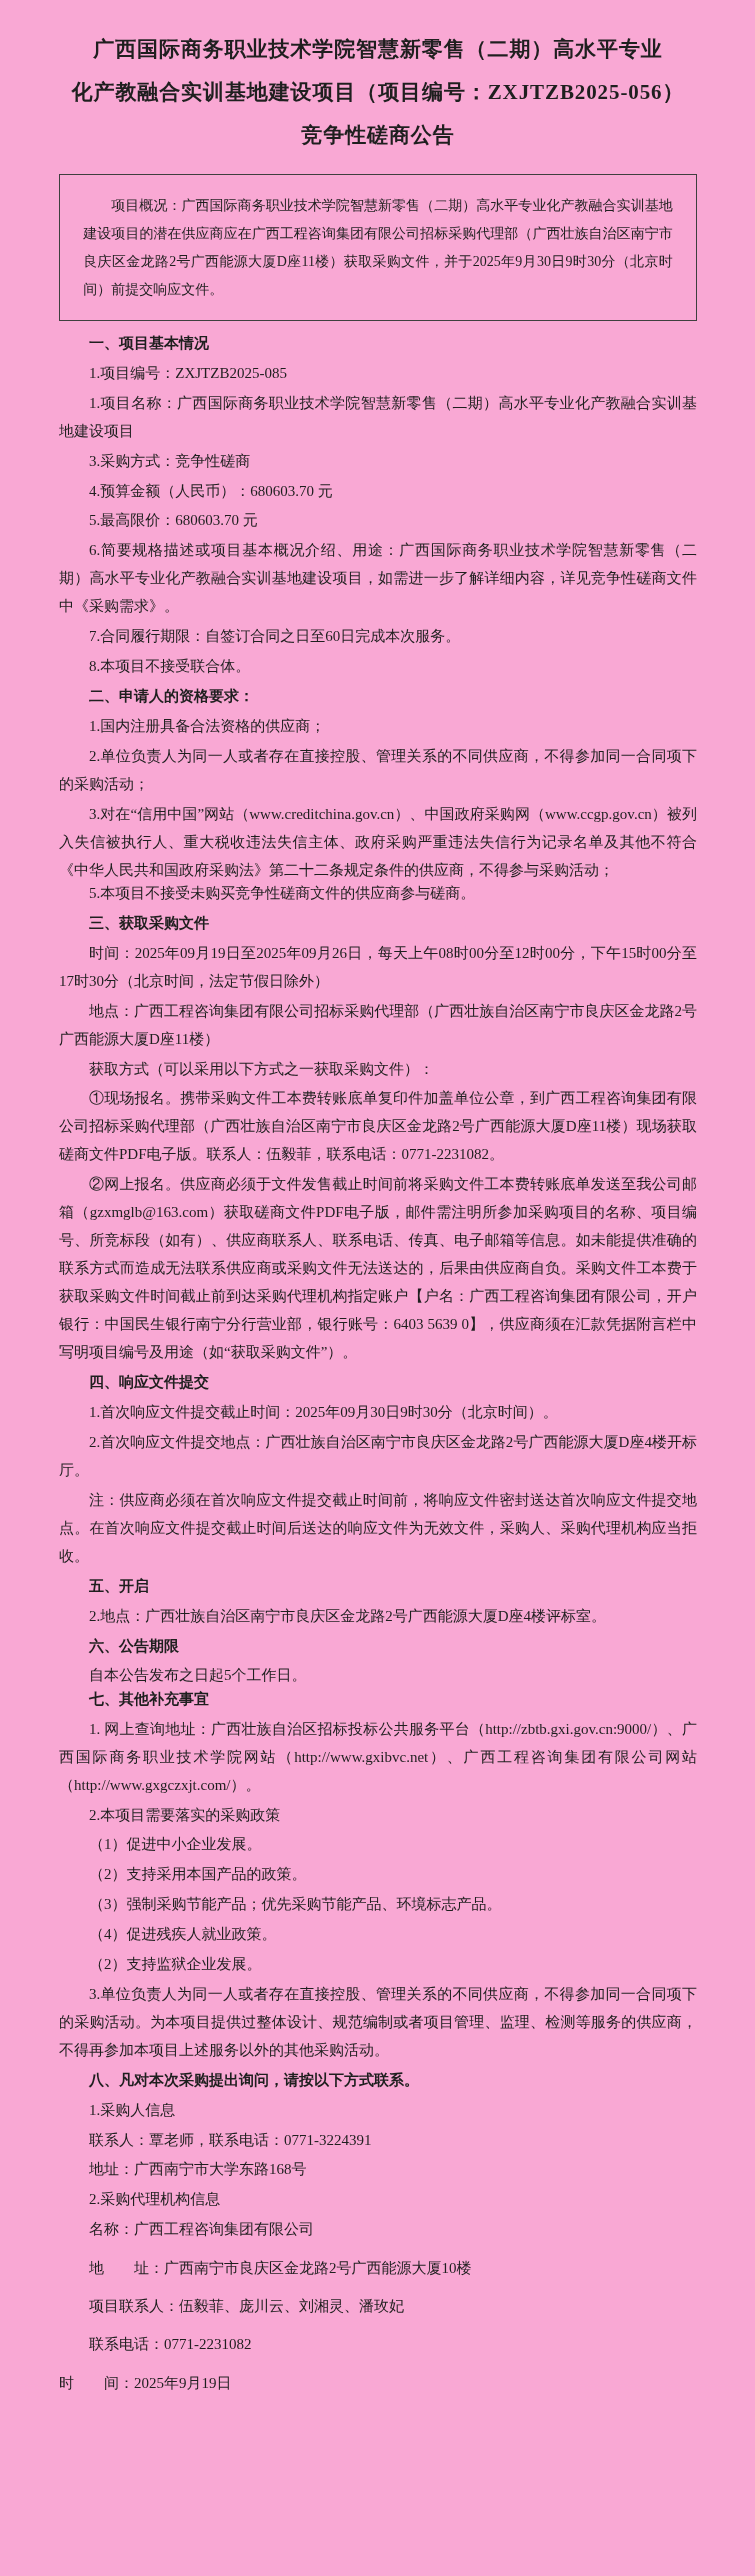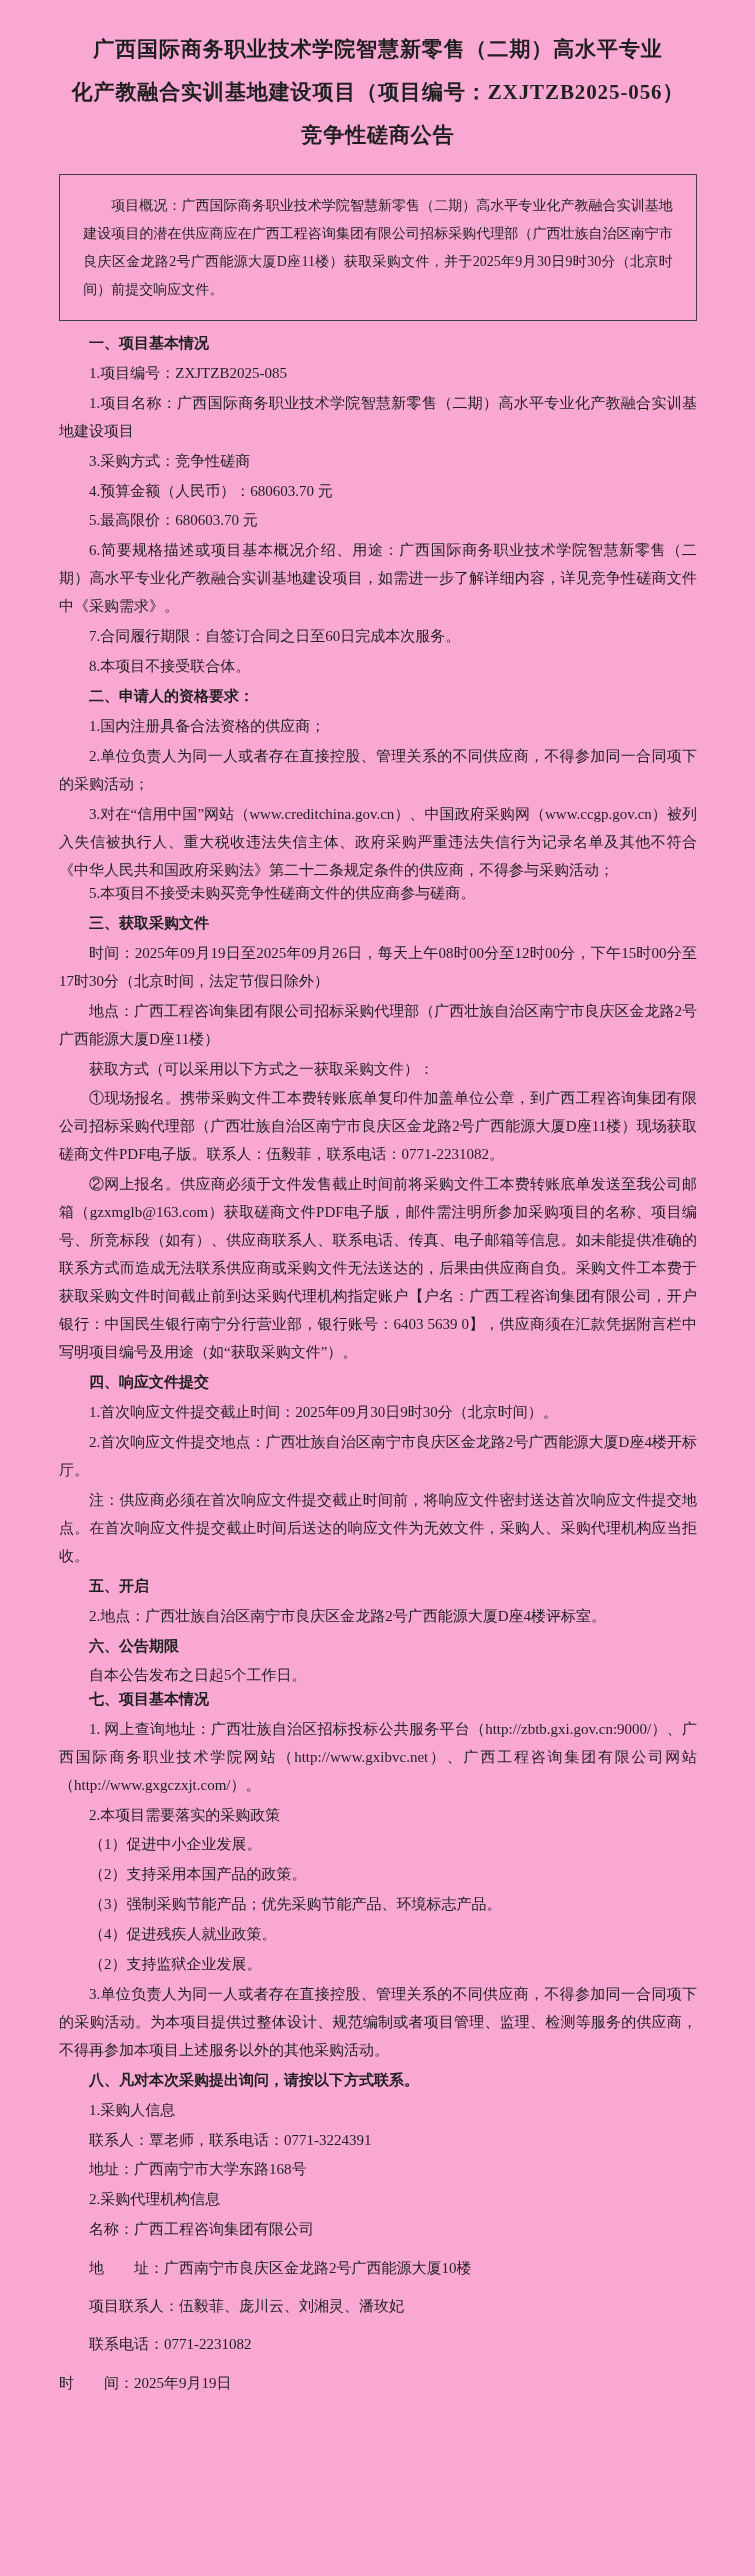--- a/index.html
+++ b/index.html
@@ -85,21 +85,21 @@
       <div class="para">①现场报名。携带采购文件工本费转账底单复印件加盖单位公章，到广西工程咨询集团有限公司招标采购代理部（广西壮族自治区南宁市良庆区金龙路2号广西能源大厦D座11楼）现场获取磋商文件PDF电子版。联系人：伍毅菲，联系电话：0771-2231082。</div>
       <div class="para">②网上报名。供应商必须于文件发售截止时间前将采购文件工本费转账底单发送至我公司邮箱（gzxmglb@163.com）获取磋商文件PDF电子版，邮件需注明所参加采购项目的名称、项目编号、所竞标段（如有）、供应商联系人、联系电话、传真、电子邮箱等信息。如未能提供准确的联系方式而造成无法联系供应商或采购文件无法送达的，后果由供应商自负。采购文件工本费于获取采购文件时间截止前到达采购代理机构指定账户【户名：广西工程咨询集团有限公司，开户银行：中国民生银行南宁分行营业部，银行账号：6403 5639 0】，供应商须在汇款凭据附言栏中写明项目编号及用途（如“获取采购文件”）。</div>
       <div class="para heading">四、响应文件提交</div>
       <div class="para">1.首次响应文件提交截止时间：2025年09月30日9时30分（北京时间）。</div>
       <div class="para">2.首次响应文件提交地点：广西壮族自治区南宁市良庆区金龙路2号广西能源大厦D座4楼开标厅。</div>
       <div class="para">注：供应商必须在首次响应文件提交截止时间前，将响应文件密封送达首次响应文件提交地点。在首次响应文件提交截止时间后送达的响应文件为无效文件，采购人、采购代理机构应当拒收。</div>
       <div class="para heading">五、开启</div>
       <div class="para">2.地点：广西壮族自治区南宁市良庆区金龙路2号广西能源大厦D座4楼评标室。</div>
       <div class="para heading">六、公告期限</div>
       <div class="para">自本公告发布之日起5个工作日。</div>
-      <div class="para heading pull-up">七、项目基本情况</div>
+      <div class="para heading pull-up">七、其他补充事宜</div>
       <div class="para">1. 网上查询地址：广西壮族自治区招标投标公共服务平台（http://zbtb.gxi.gov.cn:9000/）、广西国际商务职业技术学院网站（http://www.gxibvc.net）、广西工程咨询集团有限公司网站（http://www.gxgczxjt.com/）。</div>
       <div class="para">2.本项目需要落实的采购政策</div>
       <div class="para">（1）促进中小企业发展。</div>
       <div class="para">（2）支持采用本国产品的政策。</div>
       <div class="para">（3）强制采购节能产品；优先采购节能产品、环境标志产品。</div>
       <div class="para">（4）促进残疾人就业政策。</div>
       <div class="para">（2）支持监狱企业发展。</div>
       <div class="para">3.单位负责人为同一人或者存在直接控股、管理关系的不同供应商，不得参加同一合同项下的采购活动。为本项目提供过整体设计、规范编制或者项目管理、监理、检测等服务的供应商，不得再参加本项目上述服务以外的其他采购活动。</div>
       <div class="para heading">八、凡对本次采购提出询问，请按以下方式联系。</div>
       <div class="para">1.采购人信息</div>

